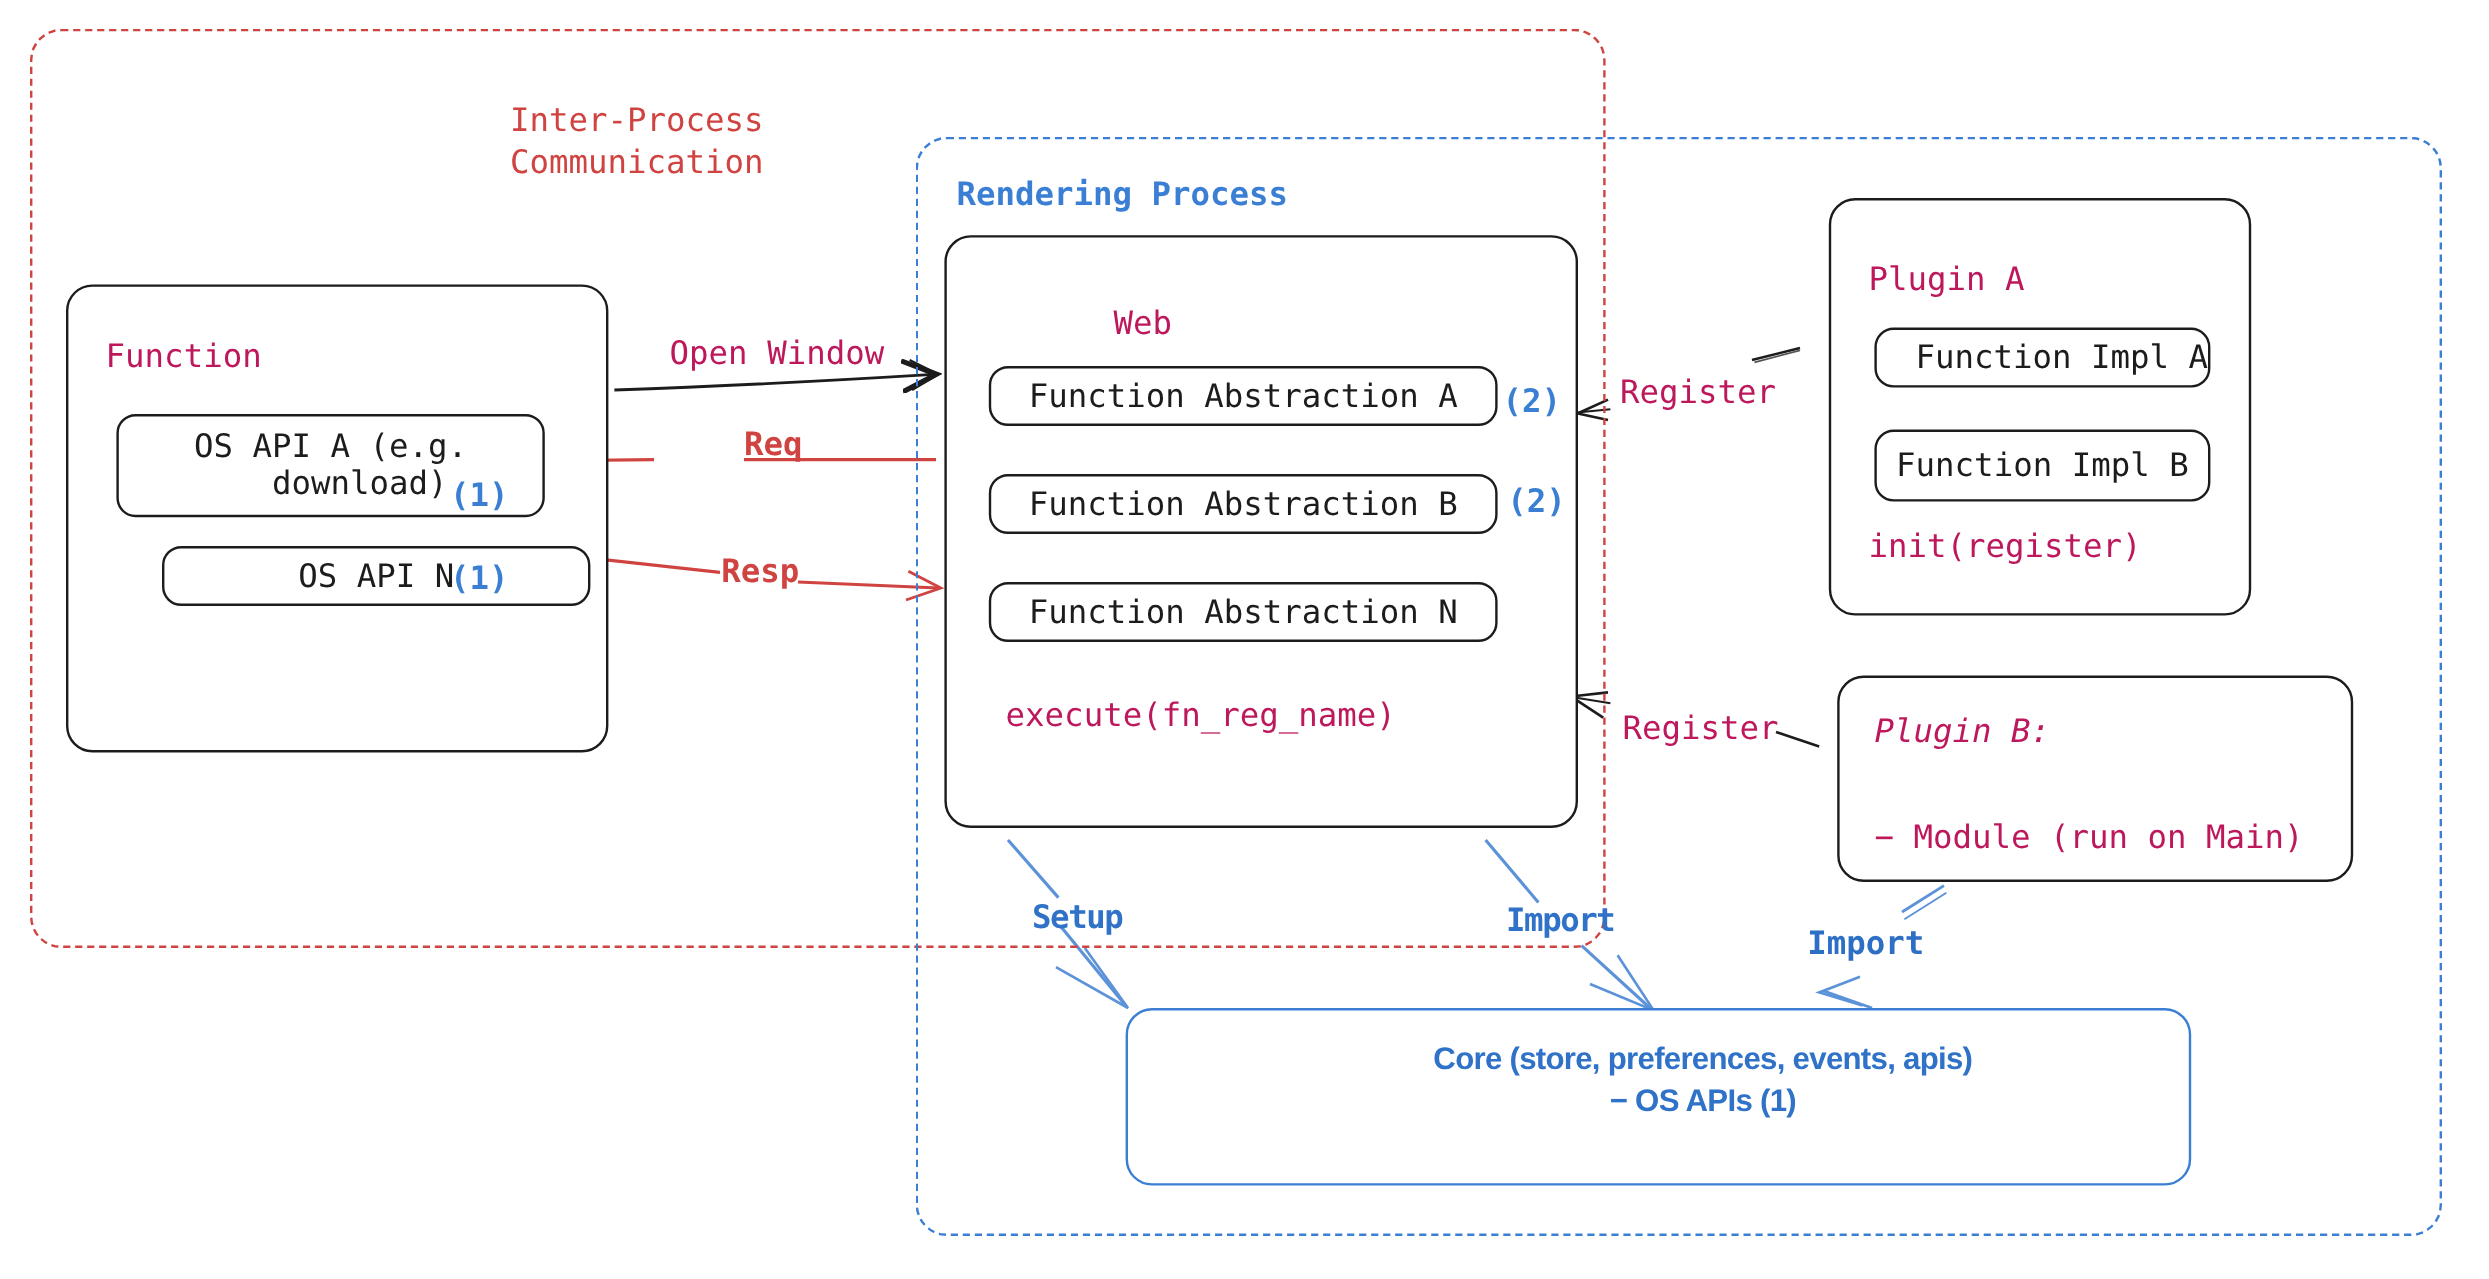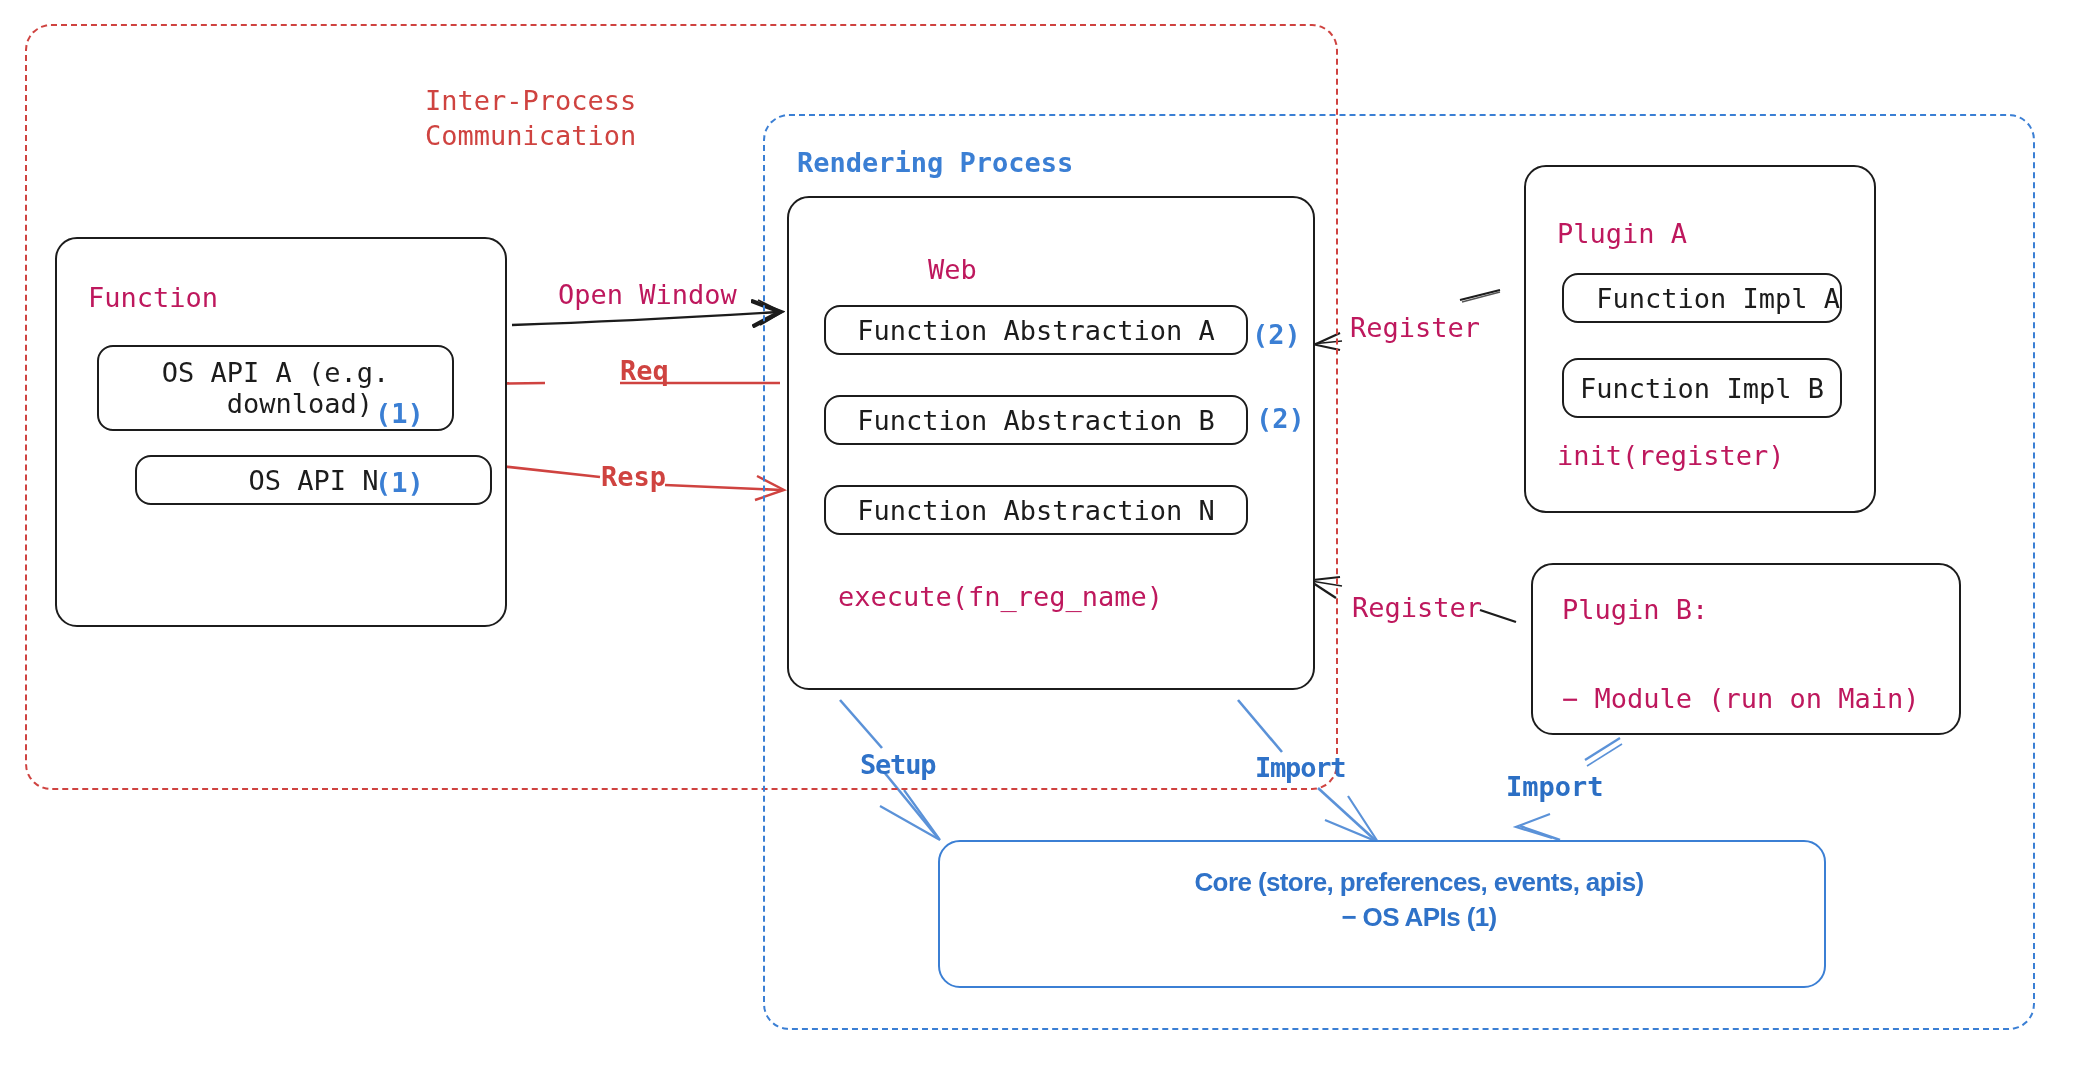--- a/index.html
+++ b/index.html
@@ -225,21 +225,21 @@
   </div>
 
   <div class="node box-sm inner-center" style="left:1562px; top:358px; width:280px; height:60px;">
     <span>Function Impl B</span>
   </div>
 
   <div class="label t-box" style="left:1557px; top:439px;">init(register)</div>
 
   <div class="node box" style="left:1531px; top:563px; width:430px; height:172px;"></div>
 
-  <div class="label t-box" style="left:1562px; top:593px;">Plugin B:</div>
+  <div class="label t-box" style="left:1562px; top:593px;font-style:italic;">Plugin B:</div>
   <div class="label t-box" style="left:1562px; top:682px;">− Module (run on Main)</div>
 
   <div class="node box-core" style="left:938px; top:840px; width:888px; height:148px;"></div>
 
   <div class="core-text" style="position:absolute; left:938px; top:865px; width:888px;">Core (store, preferences, events, apis)</div>
   <div class="core-text" style="position:absolute; left:938px; top:900px; width:888px;">− OS APIs (1)</div>
 
   <div class="label t-edge" style="left:558px; top:278px;">Open Window</div>
 
   <div class="label t-edge red bold" style="left:620px; top:354px;">Req</div>

